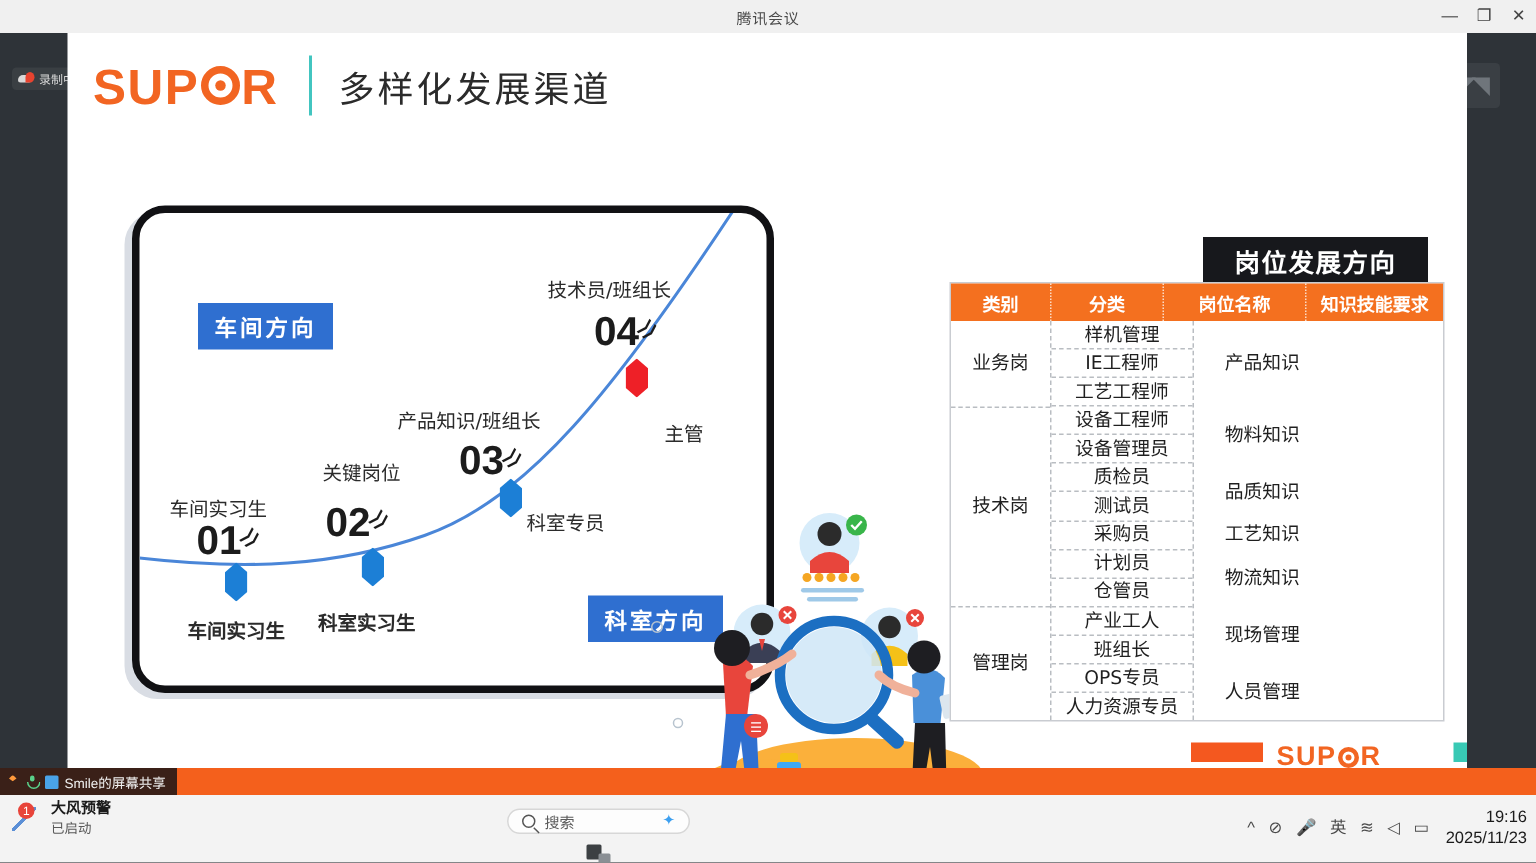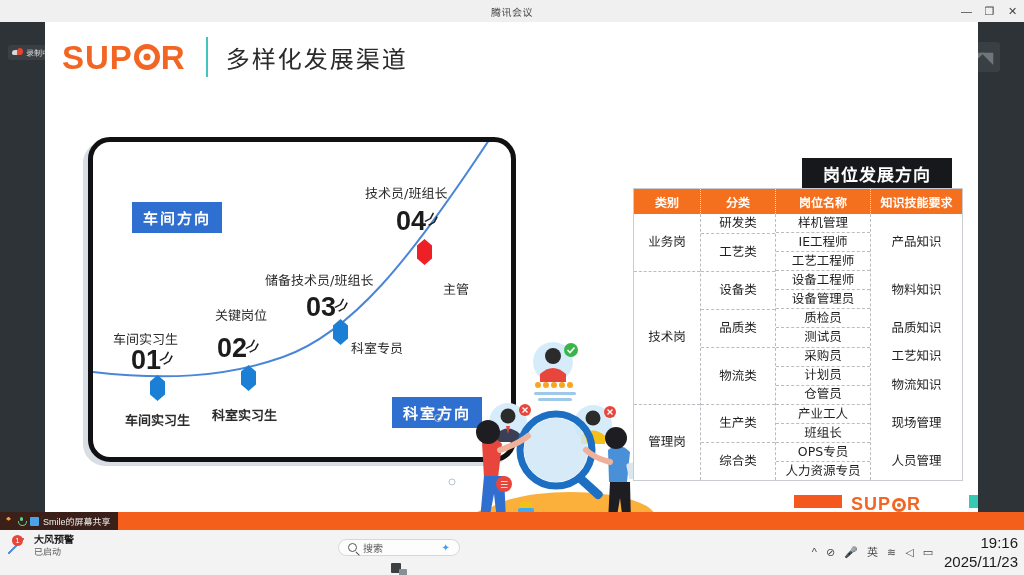--- a/index.html
+++ b/index.html
@@ -321,21 +321,21 @@
   .ic-blueapp { width: 18px; height: 18px; background: #eef6fd; border-radius: 3px; position: relative; }
   .ic-blueapp::after { content:""; position:absolute; left:2px; top:5px; width:14px; height:7px;
     background: #2f7fd6; clip-path: polygon(0 100%,18% 35%,36% 100%,52% 25%,72% 100%,86% 50%,100% 100%); }
 
   .tb-right {
     position: absolute; right: 6px; top: 0; height: 45px;
     display: flex; align-items: center; gap: 9px;
   }
   .tray-ic { font-size: 11px; color: #4a4a4a; line-height: 1; }
   .tb-clock { text-align: right; line-height: 1.25; margin-left: 2px; }
-  .tb-clock div { font-size: 15px; color: #1b1b1b; }
+  .tb-clock div { font-size: 11px; color: #1b1b1b; }
 </style>
 </head>
 <body>
 
 <div id="app">
 
   <div class="titlebar">
     <span class="titlebar-text">腾讯会议</span>
     <div class="win-controls">
       <div class="win-btn">—</div>
@@ -391,21 +391,21 @@
       <div class="node-label bold" style="left:32px; top:268px;">车间实习生</div>
 
       <div class="node-label" style="left:122px; top:163px;">关键岗位</div>
       <div class="stage-num" style="left:124px; top:191px;">
         <span>02</span>
           <span class="wifi">⟩⟩</span>
       </div>
       <div class="hexpin" style="left:148px; top:223px;"></div>
       <div class="node-label bold" style="left:119px; top:263px;">科室实习生</div>
 
-      <div class="node-label" style="left:172px; top:128px;">储备技术员/班组长</div>
+      <div class="node-label" style="left:172px; top:128px;">产品知识/班组长</div>
       <div class="stage-num" style="left:213px; top:150px;">
         <span>03</span>
           <span class="wifi">⟩⟩</span>
       </div>
       <div class="hexpin" style="left:240px; top:177px;"></div>
       <div class="node-label" style="left:258px; top:196px;">科室专员</div>
 
       <div class="node-label" style="left:272px; top:41px;">技术员/班组长</div>
       <div class="stage-num" style="left:303px; top:64px;">
         <span>04</span>
@@ -480,29 +480,20 @@
         <div class="col-skill">知识技能要求</div>
       </div>
       <div class="tbl-body">
 
         <div class="col col-cat">
           <div class="cell" style="flex:3">业务岗</div>
           <div class="cell" style="flex:7">技术岗</div>
           <div class="cell" style="flex:4">管理岗</div>
         </div>
 
-        <div class="col col-sub">
-          <div class="cell" style="flex:1">研发类</div>
-          <div class="cell" style="flex:2">工艺类</div>
-          <div class="cell" style="flex:2">设备类</div>
-          <div class="cell" style="flex:2">品质类</div>
-          <div class="cell" style="flex:3">物流类</div>
-          <div class="cell" style="flex:2">生产类</div>
-          <div class="cell" style="flex:2">综合类</div>
-        </div>
 
         <div class="col col-name">
           <div class="cell" style="flex:1">样机管理</div>
           <div class="cell" style="flex:1">IE工程师</div>
           <div class="cell" style="flex:1">工艺工程师</div>
           <div class="cell" style="flex:1">设备工程师</div>
           <div class="cell" style="flex:1">设备管理员</div>
           <div class="cell" style="flex:1">质检员</div>
           <div class="cell" style="flex:1">测试员</div>
           <div class="cell" style="flex:1">采购员</div>

